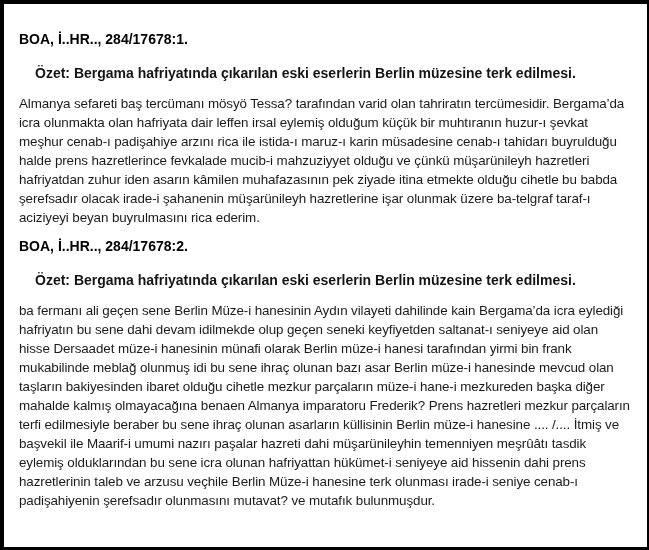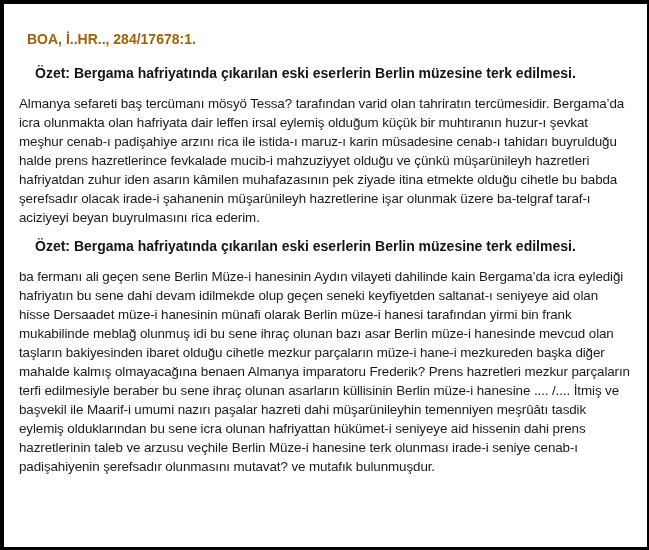--- a/index.html
+++ b/index.html
@@ -19,22 +19,22 @@
     border-bottom: 3px solid #000000;
     padding: 26px 16px 10px 15px;
     overflow: hidden;
     font-family: "Liberation Sans", sans-serif;
     color: #1b1b1b;
   }
   .ref {
     font-size: 14px;
     font-weight: bold;
     line-height: 19px;
-    margin: 0 0 15px 8px;
-    color: #a16207;
+    margin: 0 0 15px 0;
+    color: #000000;
   }
   .summary {
     font-size: 14px;
     font-weight: bold;
     line-height: 19px;
     margin: 0 0 11px 16px;
     color: #141414;
   }
   .body-text {
     font-size: 13.4px;
@@ -53,17 +53,18 @@
 
 <div class="page">
 
   <section class="doc-section">
     <p class="ref">BOA, İ..HR.., 284/17678:1.</p>
     <p class="summary">Özet: Bergama hafriyatında çıkarılan eski eserlerin Berlin müzesine terk edilmesi.</p>
     <p class="body-text">Almanya sefareti baş tercümanı mösyö Tessa? tarafından varid olan tahriratın tercümesidir. Bergama’da icra olunmakta olan hafriyata dair leffen irsal eylemiş olduğum küçük bir muhtıranın huzur-ı şevkat meşhur cenab-ı padişahiye arzını rica ile istida-ı maruz-ı karin müsadesine cenab-ı tahidarı buyrulduğu halde prens hazretlerince fevkalade mucib-i mahzuziyyet olduğu ve çünkü müşarünileyh hazretleri hafriyatdan zuhur iden asarın kâmilen muhafazasının pek ziyade itina etmekte olduğu cihetle bu babda şerefsadır olacak irade-i şahanenin müşarünileyh hazretlerine işar olunmak üzere ba-telgraf taraf-ı aciziyeyi beyan buyrulmasını rica ederim.</p>
   </section>
 
   <section class="doc-section">
+    <p class="ref">BOA, İ..HR.., 284/17678:2.</p>
     <p class="summary">Özet: Bergama hafriyatında çıkarılan eski eserlerin Berlin müzesine terk edilmesi.</p>
     <p class="body-text">ba fermanı ali geçen sene Berlin Müze-i hanesinin Aydın vilayeti dahilinde kain Bergama’da icra eylediği hafriyatın bu sene dahi devam idilmekde olup geçen seneki keyfiyetden saltanat-ı seniyeye aid olan hisse Dersaadet müze-i hanesinin münafi olarak Berlin müze-i hanesi tarafından yirmi bin frank mukabilinde meblağ olunmuş idi bu sene ihraç olunan bazı asar Berlin müze-i hanesinde mevcud olan taşların bakiyesinden ibaret olduğu cihetle mezkur parçaların müze-i hane-i mezkureden başka diğer mahalde kalmış olmayacağına benaen Almanya imparatoru Frederik? Prens hazretleri mezkur parçaların terfi edilmesiyle beraber bu sene ihraç olunan asarların küllisinin Berlin müze-i hanesine .... /.... İtmiş ve başvekil ile Maarif-i umumi nazırı paşalar hazreti dahi müşarünileyhin temenniyen meşrûâtı tasdik eylemiş olduklarından bu sene icra olunan hafriyattan hükümet-i seniyeye aid hissenin dahi prens hazretlerinin taleb ve arzusu veçhile Berlin Müze-i hanesine terk olunması irade-i seniye cenab-ı padişahiyenin şerefsadır olunmasını mutavat? ve mutafık bulunmuşdur.</p>
   </section>
 
 </div>
 
 </body></html>

